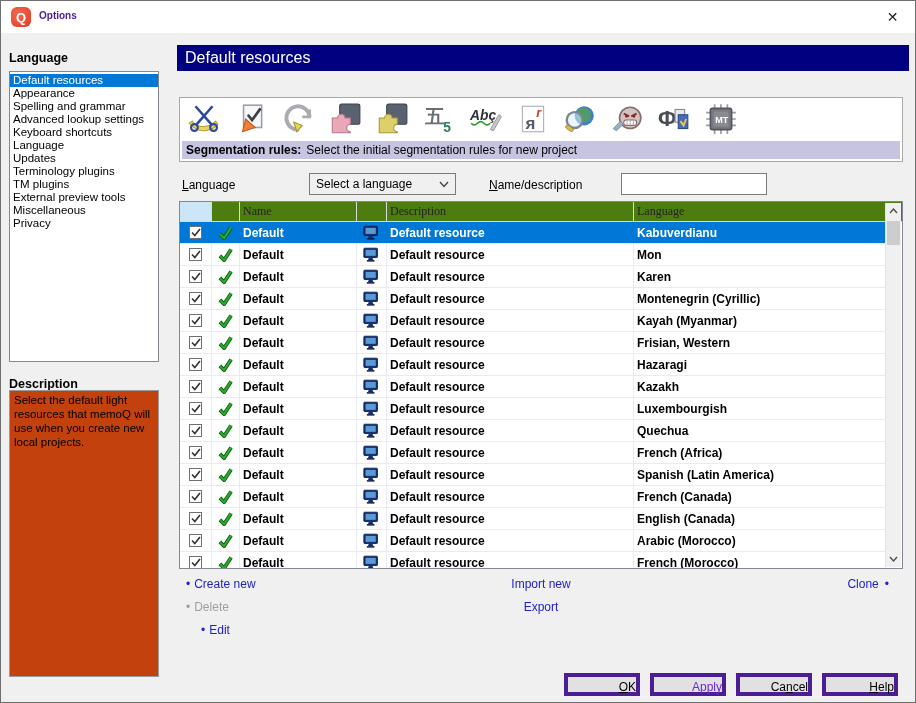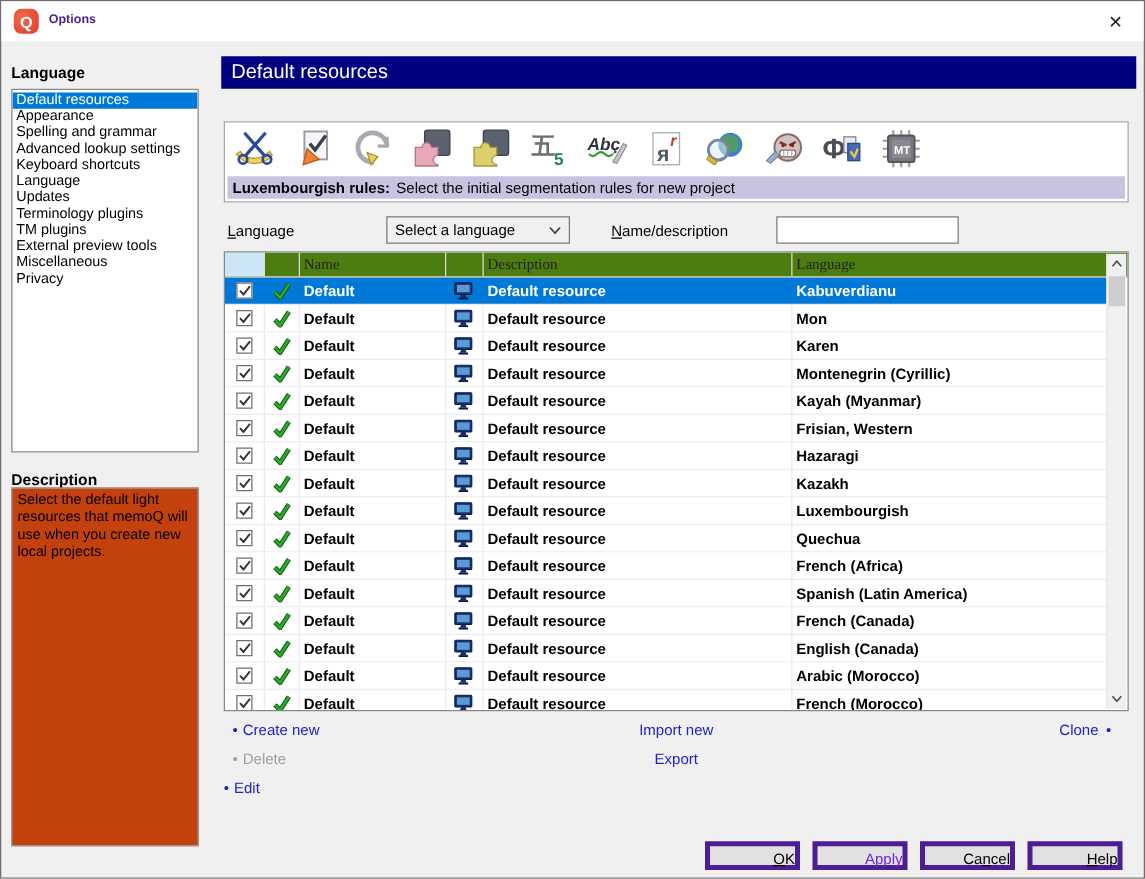--- a/index.html
+++ b/index.html
@@ -199,21 +199,21 @@
             <g stroke="#9a9aa2" stroke-width="1.6">
               <path d="M10 2 v4 M16 2 v4 M22 2 v4 M10 26 v4 M16 26 v4 M22 26 v4 M2 10 h4 M2 16 h4 M2 22 h4 M26 10 h4 M26 16 h4 M26 22 h4"></path>
             </g>
             <rect x="6" y="6" width="20" height="20" rx="2" fill="#787880" stroke="#55555c" stroke-width="1.5"></rect>
             <rect x="9" y="9" width="14" height="14" rx="1" fill="#8a8a92"></rect>
             <text x="10.5" y="20" font-size="8.5" font-weight="bold" fill="#fff">MT</text>
           </svg>
       </div>
     </div>
     <div class="status-bar">
-      <b>Luxembourgish rules:</b><span>Select the initial segmentation rules for new project</span>
+      <b>Segmentation rules:</b><span>Select the initial segmentation rules for new project</span>
     </div>
   </div>
 
   <div class="fld-label" style="left:181px; top:177px;"><u>L</u>anguage</div>
   <div class="combo">
     <span>Select a language</span>
     <svg width="10" height="7" viewBox="0 0 10 7">
         <path d="M1 1 L5 5.5 L9 1" stroke="#444" stroke-width="1.4" fill="none"></path>
       </svg>
   </div>
@@ -657,21 +657,21 @@
       <div class="sb-btn sb-dn">
         <svg width="9" height="6" viewBox="0 0 9 6">
             <path d="M1 1 L4.5 5 L8 1" stroke="#505050" stroke-width="1.4" fill="none"></path>
           </svg>
       </div>
     </div>
   </div>
 
   <div class="lnk" style="left:185px; top:576px;"><span class="blt">•</span><span>Create new</span></div>
   <div class="lnk disabled" style="left:185px; top:599px;"><span class="blt">•</span><span>Delete</span></div>
-  <div class="lnk" style="left:178px; top:622px;"><span class="blt">•</span><span>Edit</span></div>
+  <div class="lnk" style="left:200px; top:622px;"><span class="blt">•</span><span>Edit</span></div>
   <div class="lnk lnk-mid" style="top:576px;"><span>Import new</span></div>
   <div class="lnk lnk-mid" style="top:599px;"><span>Export</span></div>
   <div class="lnk lnk-right" style="top:576px;"><span>Clone</span><span class="blt-r">•</span></div>
 
   <div class="btn" style="left:563px;"><u>O</u>K</div>
   <div class="btn disabled" style="left:649px;">Apply</div>
   <div class="btn" style="left:735px;">Ca<u>n</u>cel</div>
   <div class="btn" style="left:821px;"><u>H</u>elp</div>
 
 </div>

